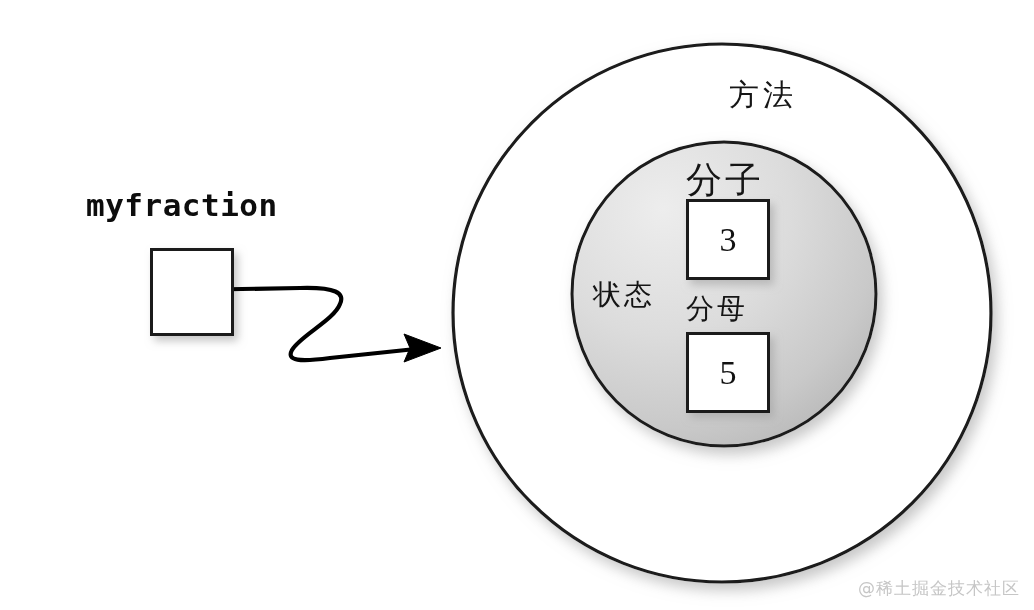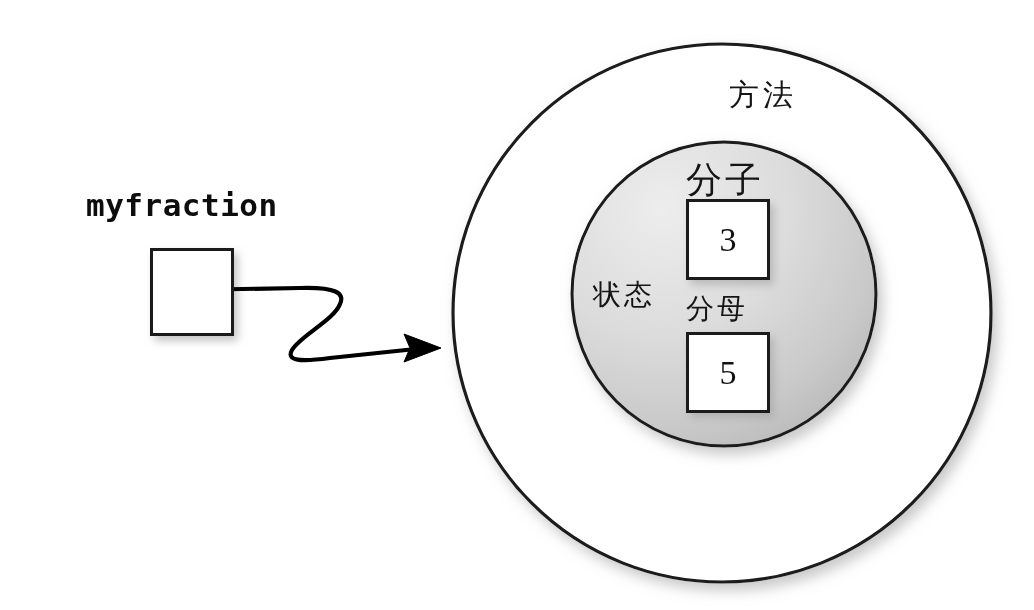--- a/index.html
+++ b/index.html
@@ -166,14 +166,15 @@
   <div class="txt cjk" id="label-state">状态</div>
 
   <div class="txt cjk" id="label-numerator">分子</div>
 
   <div class="value-box" id="box-numerator">3</div>
 
   <div class="txt cjk" id="label-denominator">分母</div>
 
   <div class="value-box" id="box-denominator">5</div>
 
+  <div id="watermark">@稀土掘金技术社区</div>
 
 </div>
 
 </body></html>

